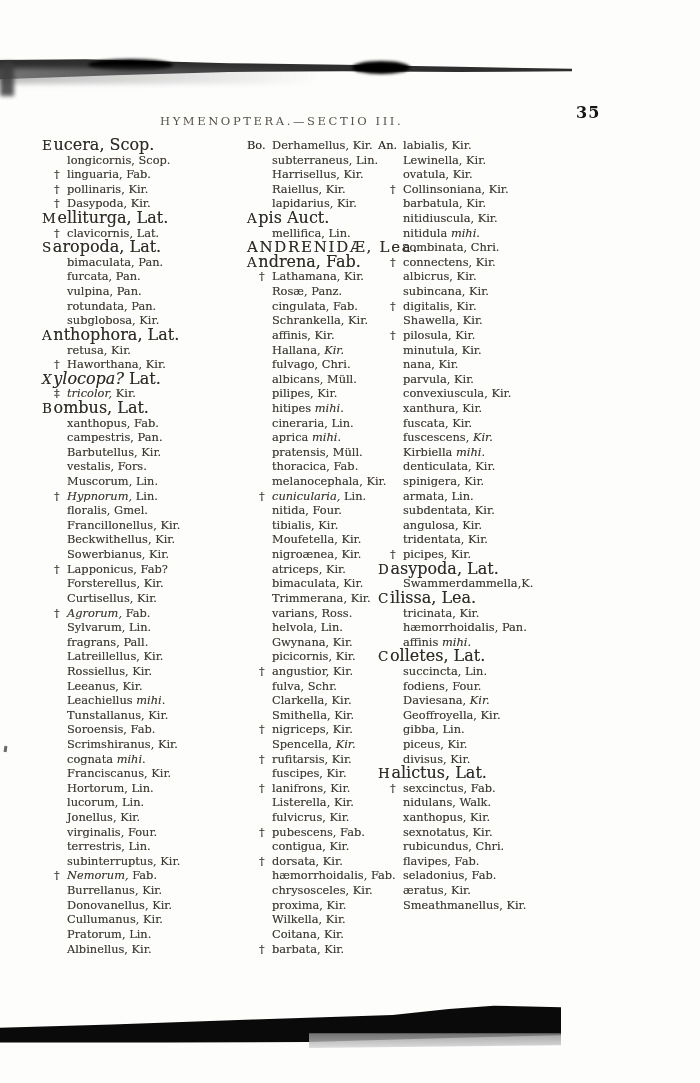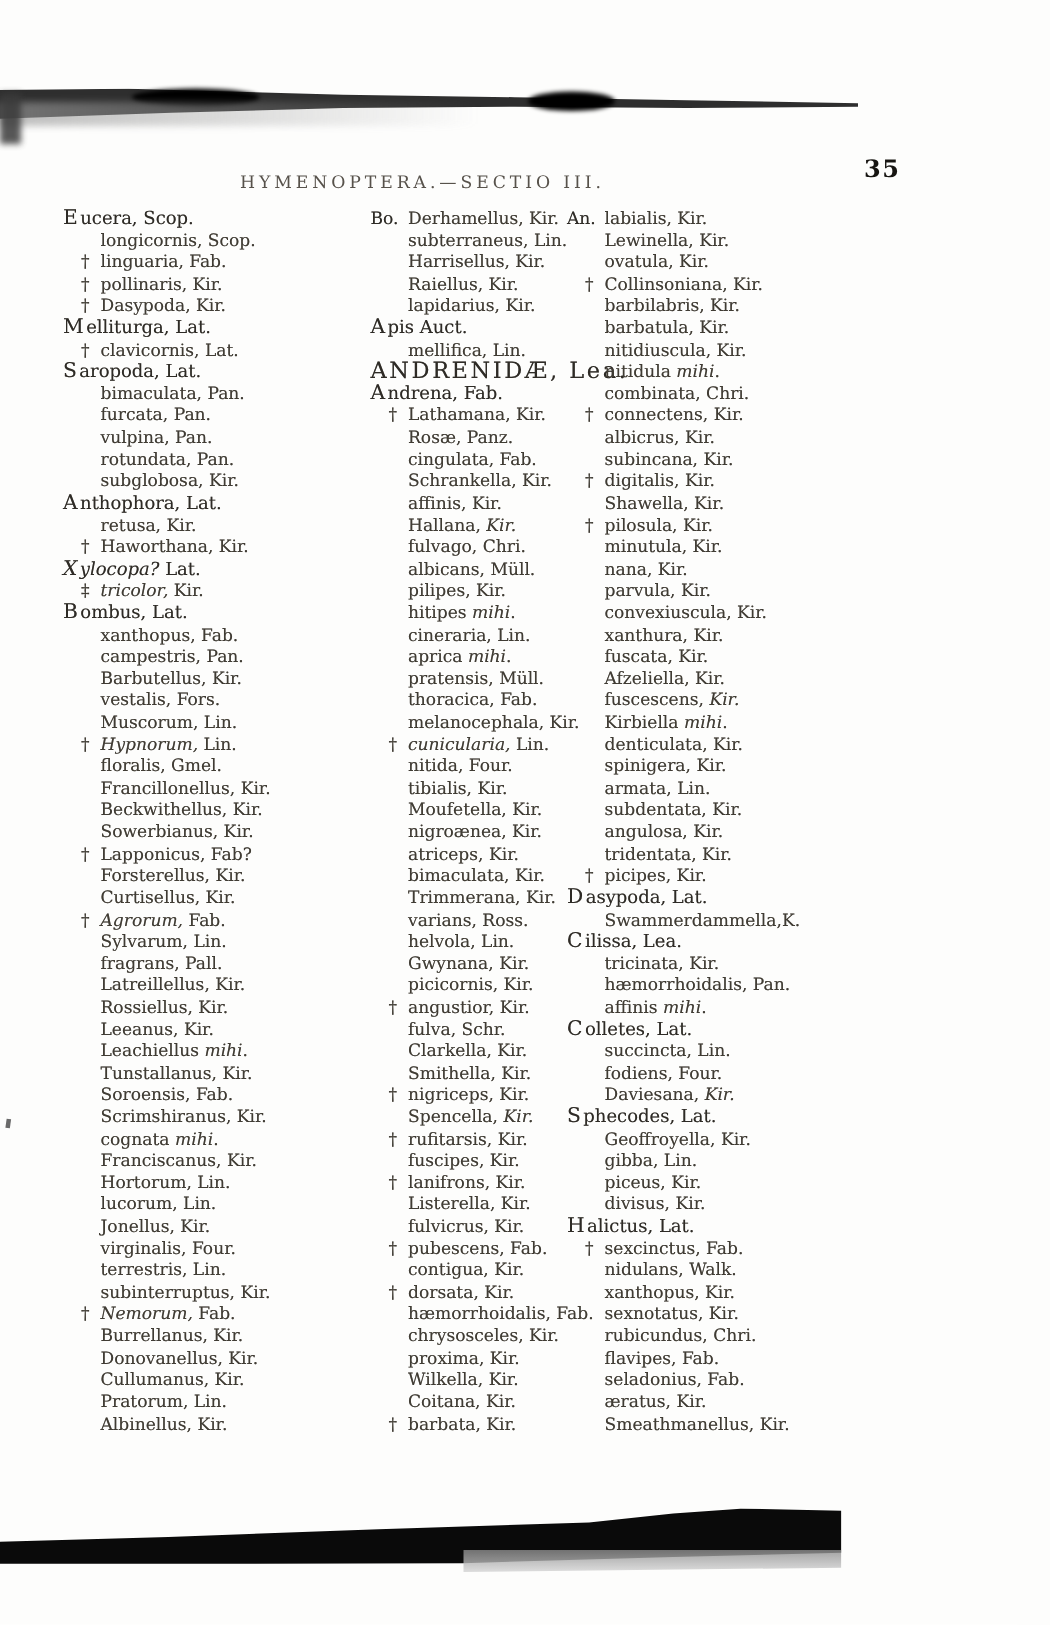--- a/index.html
+++ b/index.html
@@ -62,21 +62,21 @@
   .column { position: absolute; top: 138px; }
   #col1 { left: 42px;  width: 205px; }
   #col2 { left: 247px; width: 200px; }
   #col3 { left: 378px; width: 240px; }
 
   .line {
     height: 14.62px; line-height: 14.62px; white-space: nowrap;
     color: var(--ink); font-size: 11.4px;
     text-shadow: 0 0 0.4px rgba(64,60,52,.55);
   }
-  .line.g { font-size: 12px; color: var(--ink-strong); }
+  .line.g { font-size: 16px; color: var(--ink-strong); }
   .line.g::first-letter { font-size: 13.5px; letter-spacing: 1.6px; }
   .line.f { font-size: 15px; letter-spacing: 1.7px; color: var(--ink-strong); }
   .line.sp, .line.h { padding-left: 25px; }
   .marker { display: inline-block; width: 13px; margin-left: -13px; }
   .hangpfx { display: inline-block; width: 25px; margin-left: -25px; color: var(--ink-strong); }
   i { }
 </style>
 </head>
 <body>
 
@@ -207,58 +207,55 @@
       <div class="line sp"><span class="txt">proxima, Kir.</span></div>
       <div class="line sp"><span class="txt">Wilkella, Kir.</span></div>
       <div class="line sp"><span class="txt">Coitana, Kir.</span></div>
       <div class="line sp"><span class="marker">†</span><span class="txt">barbata, Kir.</span></div>
     </div>
   <div class="column" id="col3">
       <div class="line h"><span class="hangpfx">An.</span><span class="txt">labialis, Kir.</span></div>
       <div class="line sp"><span class="txt">Lewinella, Kir.</span></div>
       <div class="line sp"><span class="txt">ovatula, Kir.</span></div>
       <div class="line sp"><span class="marker">†</span><span class="txt">Collinsoniana, Kir.</span></div>
-      <div class="line sp"><span class="txt">barbilabris, Kir.</span></div>
       <div class="line sp"><span class="txt">barbatula, Kir.</span></div>
       <div class="line sp"><span class="txt">nitidiuscula, Kir.</span></div>
       <div class="line sp"><span class="txt">nitidula <i>mihi</i>.</span></div>
       <div class="line sp"><span class="txt">combinata, Chri.</span></div>
       <div class="line sp"><span class="marker">†</span><span class="txt">connectens, Kir.</span></div>
       <div class="line sp"><span class="txt">albicrus, Kir.</span></div>
       <div class="line sp"><span class="txt">subincana, Kir.</span></div>
       <div class="line sp"><span class="marker">†</span><span class="txt">digitalis, Kir.</span></div>
       <div class="line sp"><span class="txt">Shawella, Kir.</span></div>
       <div class="line sp"><span class="marker">†</span><span class="txt">pilosula, Kir.</span></div>
       <div class="line sp"><span class="txt">minutula, Kir.</span></div>
       <div class="line sp"><span class="txt">nana, Kir.</span></div>
       <div class="line sp"><span class="txt">parvula, Kir.</span></div>
       <div class="line sp"><span class="txt">convexiuscula, Kir.</span></div>
       <div class="line sp"><span class="txt">xanthura, Kir.</span></div>
       <div class="line sp"><span class="txt">fuscata, Kir.</span></div>
-      <div class="line sp"><span class="txt">Afzeliella, Kir.</span></div>
       <div class="line sp"><span class="txt">fuscescens, <i>Kir.</i></span></div>
       <div class="line sp"><span class="txt">Kirbiella <i>mihi</i>.</span></div>
       <div class="line sp"><span class="txt">denticulata, Kir.</span></div>
       <div class="line sp"><span class="txt">spinigera, Kir.</span></div>
       <div class="line sp"><span class="txt">armata, Lin.</span></div>
       <div class="line sp"><span class="txt">subdentata, Kir.</span></div>
       <div class="line sp"><span class="txt">angulosa, Kir.</span></div>
       <div class="line sp"><span class="txt">tridentata, Kir.</span></div>
       <div class="line sp"><span class="marker">†</span><span class="txt">picipes, Kir.</span></div>
       <div class="line g"><span class="txt">Dasypoda, Lat.</span></div>
       <div class="line sp"><span class="txt">Swammerdammella,K.</span></div>
       <div class="line g"><span class="txt">Cilissa, Lea.</span></div>
       <div class="line sp"><span class="txt">tricinata, Kir.</span></div>
       <div class="line sp"><span class="txt">hæmorrhoidalis, Pan.</span></div>
       <div class="line sp"><span class="txt">affinis <i>mihi</i>.</span></div>
       <div class="line g"><span class="txt">Colletes, Lat.</span></div>
       <div class="line sp"><span class="txt">succincta, Lin.</span></div>
       <div class="line sp"><span class="txt">fodiens, Four.</span></div>
       <div class="line sp"><span class="txt">Daviesana, <i>Kir.</i></span></div>
-      <div class="line g"><span class="txt">Sphecodes, Lat.</span></div>
       <div class="line sp"><span class="txt">Geoffroyella, Kir.</span></div>
       <div class="line sp"><span class="txt">gibba, Lin.</span></div>
       <div class="line sp"><span class="txt">piceus, Kir.</span></div>
       <div class="line sp"><span class="txt">divisus, Kir.</span></div>
       <div class="line g"><span class="txt">Halictus, Lat.</span></div>
       <div class="line sp"><span class="marker">†</span><span class="txt">sexcinctus, Fab.</span></div>
       <div class="line sp"><span class="txt">nidulans, Walk.</span></div>
       <div class="line sp"><span class="txt">xanthopus, Kir.</span></div>
       <div class="line sp"><span class="txt">sexnotatus, Kir.</span></div>
       <div class="line sp"><span class="txt">rubicundus, Chri.</span></div>

